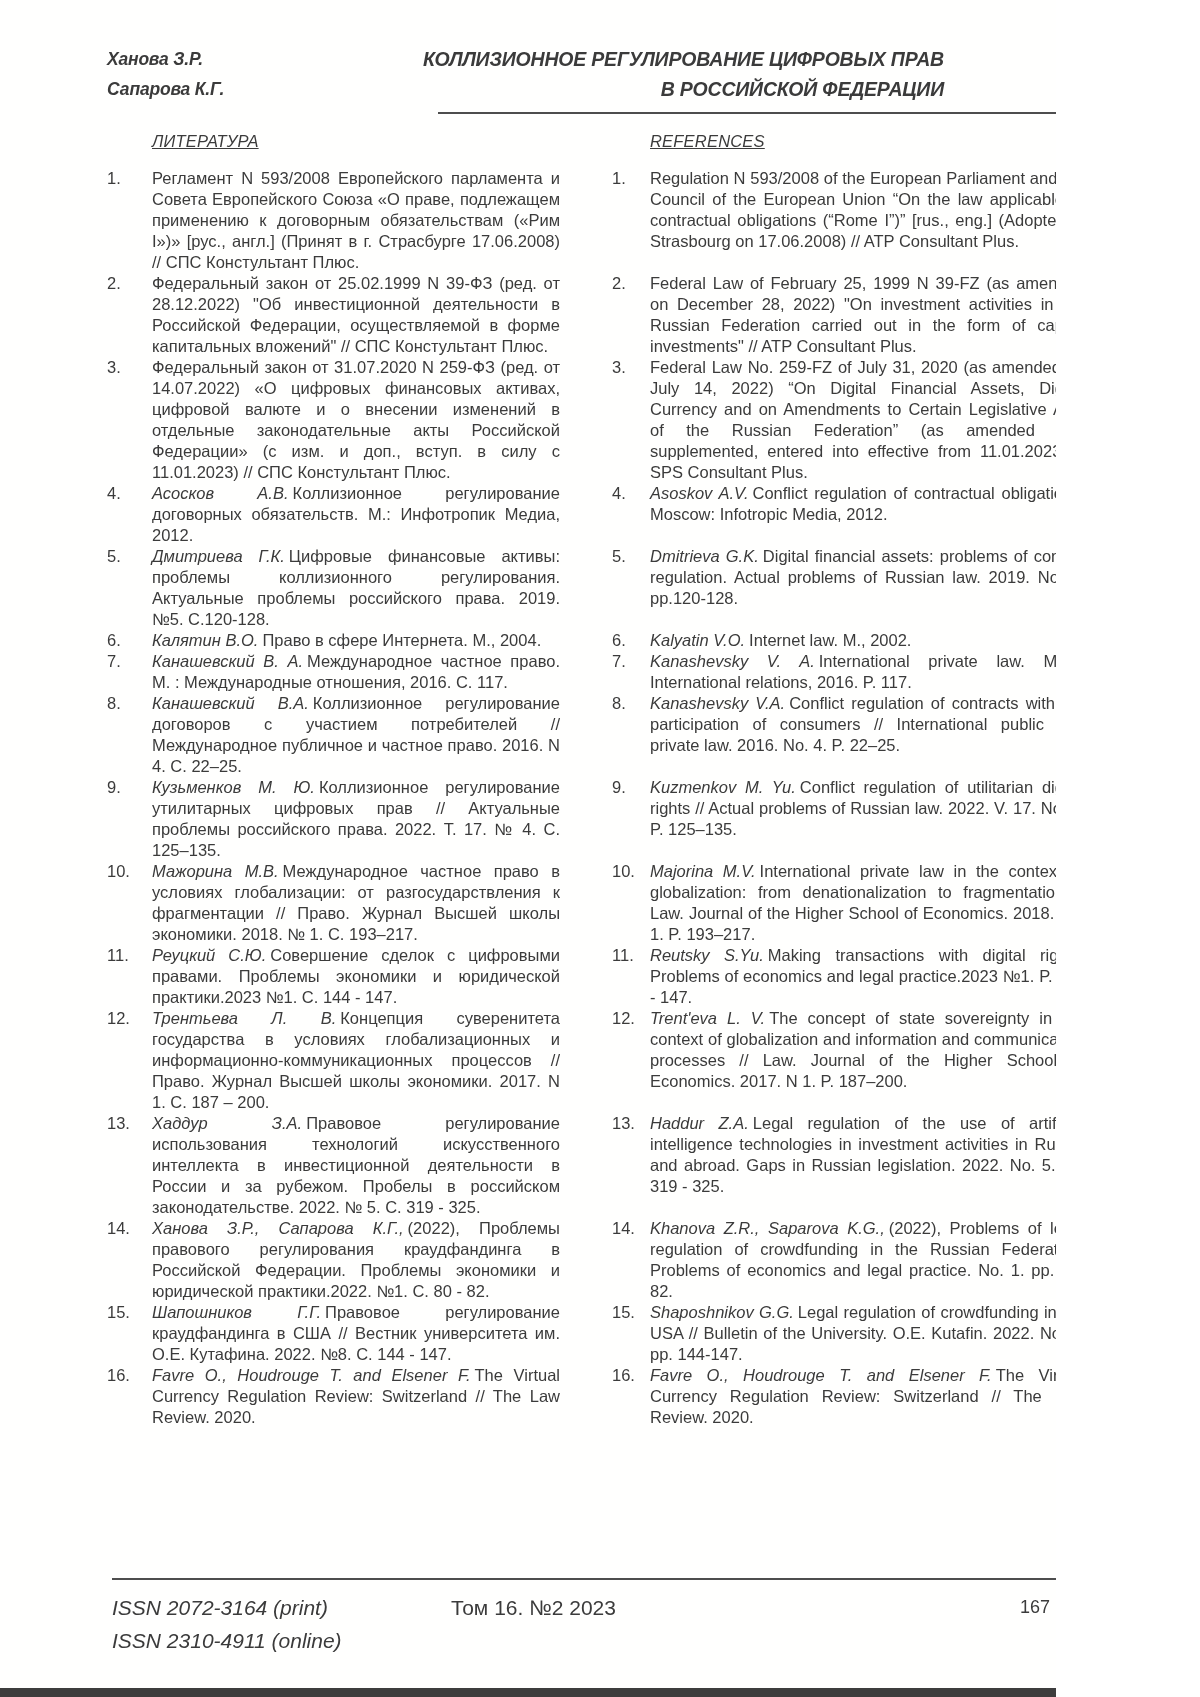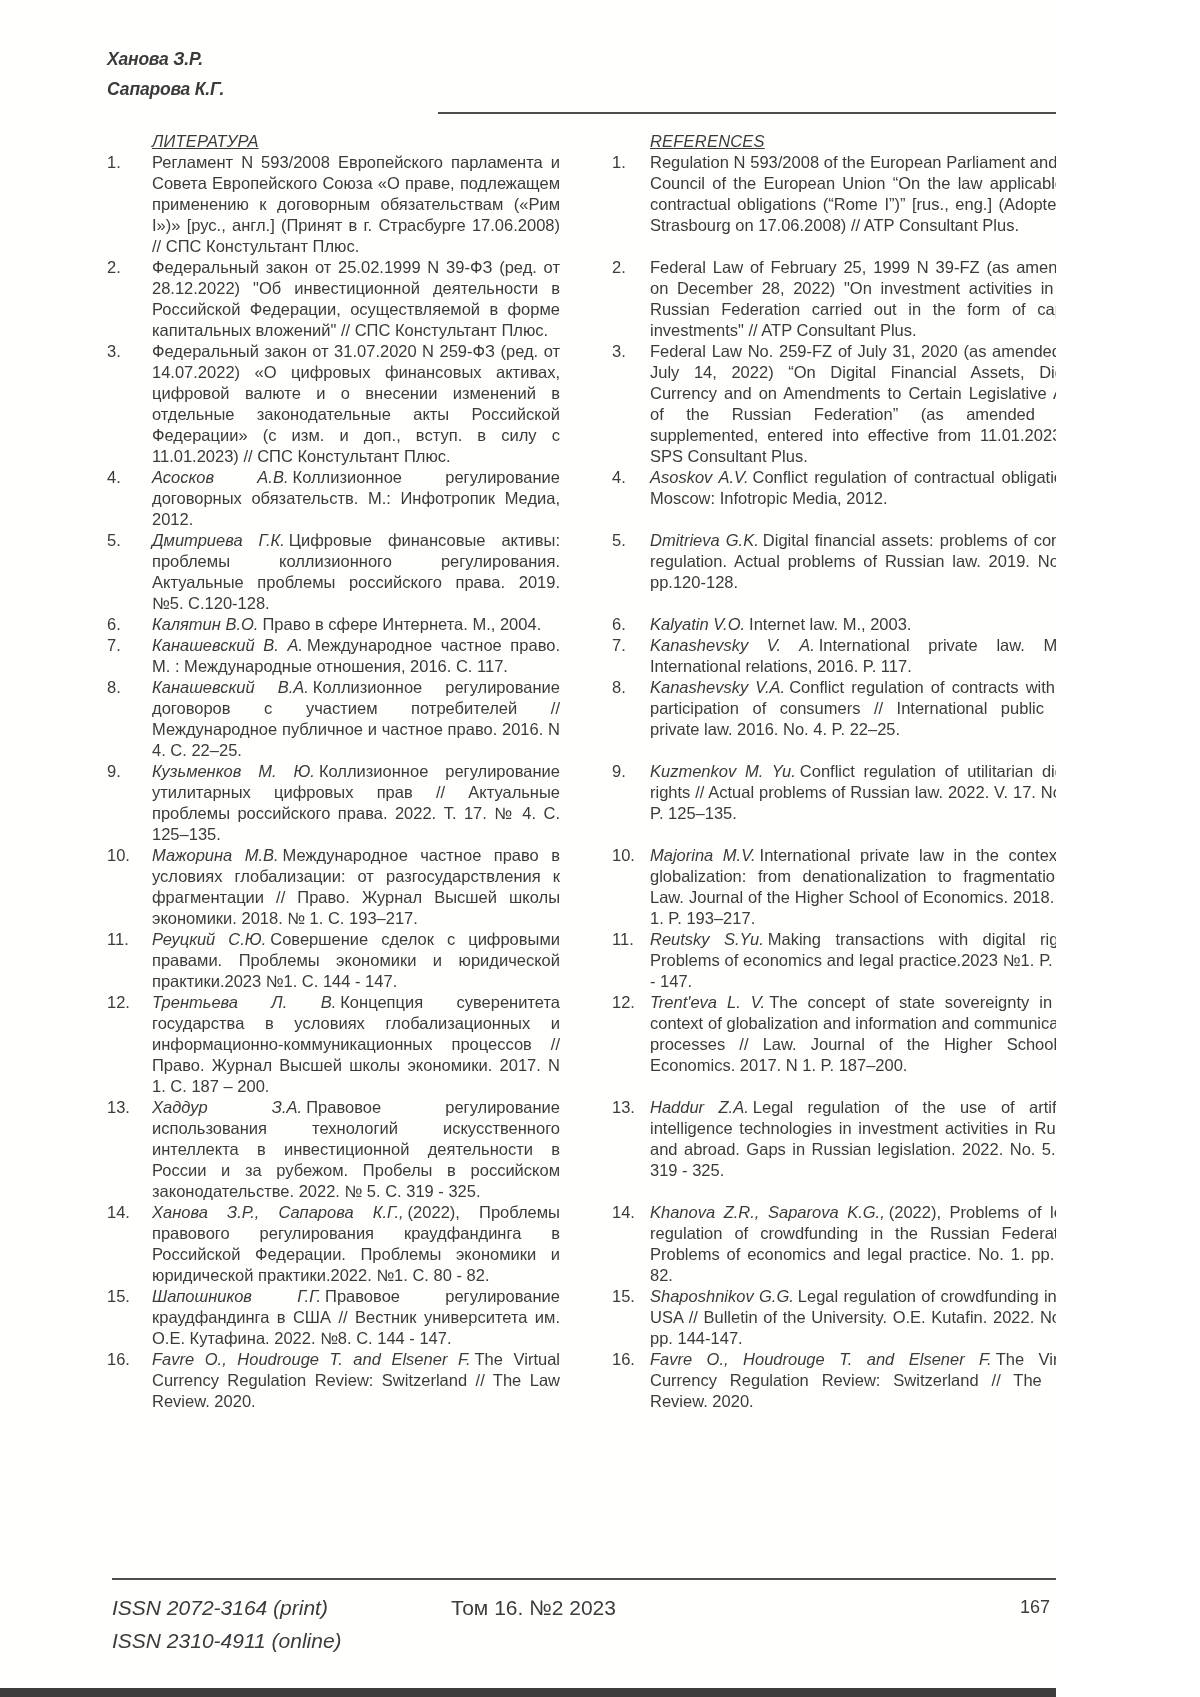--- a/index.html
+++ b/index.html
@@ -17,39 +17,43 @@
   .vline{position:absolute;left:1114px;top:45px;width:2px;height:1586px;background:#4e4e4e;}
   
   .content{position:absolute;left:107px;top:131px;width:978px;}
   .row{display:grid;grid-template-columns:453px 473px;column-gap:52px;}
   .item{display:flex;align-items:flex-start;font-size:16.5px;line-height:21px;}
   .num{flex:0 0 45px;}
   .item.en .num{flex:0 0 38px;}
   .txt{flex:1 1 auto;text-align:justify;}
   .txt i{padding-right:4px;}
   .col-heading{font-style:italic;text-decoration:underline;letter-spacing:0.2px;}
-  .heading-row{margin-bottom:0px;}
+  .heading-row{margin-bottom:16px;}
   
   .footer-rule{position:absolute;left:112px;top:1578px;width:1038px;height:2px;background:#4e4e4e;}
   .footer-issn{position:absolute;left:112px;top:1591px;font-size:21px;line-height:33px;font-style:italic;}
   .footer-volume{position:absolute;left:451px;top:1591px;font-size:21px;line-height:33px;}
   .footer-journal{position:absolute;left:672px;top:1591px;font-size:17.5px;line-height:33px;font-style:italic;}
   .footer-page{position:absolute;left:1020px;top:1591px;font-size:18px;line-height:33px;}
   .bottom-edge{position:absolute;left:0;bottom:0;width:1200px;height:9px;background:#3d3d3d;}
 </style>
 </head>
 <body>
 
 <div class="page">
 
   <div class="authors">
     <div>Ханова З.Р.</div>
     <div>Сапарова К.Г.</div>
   </div>
 
+  <div class="title">
+    <div>КОЛЛИЗИОННОЕ РЕГУЛИРОВАНИЕ ЦИФРОВЫХ ПРАВ</div>
+    <div>В РОССИЙСКОЙ ФЕДЕРАЦИИ</div>
+  </div>
 
   <div class="header-rule"></div>
   <div class="vline"></div>
 
   <div class="content">
     <div class="row heading-row">
       <div class="item ru">
         <span class="num"></span>
         <span class="col-heading">ЛИТЕРАТУРА</span>
       </div>
@@ -109,21 +113,21 @@
             <span class="txt"><i>Dmitrieva G.K.</i><span>Digital financial assets: problems of conflict regulation. Actual problems of Russian law. 2019. No. 5. pp.120-128.</span></span>
           </div>
         </div>
         <div class="row">
           <div class="item ru">
             <span class="num">6.</span>
             <span class="txt"><i>Калятин В.О.</i><span>Право в сфере Интернета. М., 2004.</span></span>
           </div>
           <div class="item en">
             <span class="num">6.</span>
-            <span class="txt"><i>Kalyatin V.O.</i><span>Internet law. M., 2003.</span></span>
+            <span class="txt"><i>Kalyatin V.O.</i><span>Internet law. M., 2002.</span></span>
           </div>
         </div>
         <div class="row">
           <div class="item ru">
             <span class="num">7.</span>
             <span class="txt"><i>Канашевский В. А.</i><span>Международное частное право. М. : Международные отношения, 2016. С. 117.</span></span>
           </div>
           <div class="item en">
             <span class="num">7.</span>
             <span class="txt"><i>Kanashevsky V. A.</i><span>International private law. M. : International relations, 2016. P. 117.</span></span>

